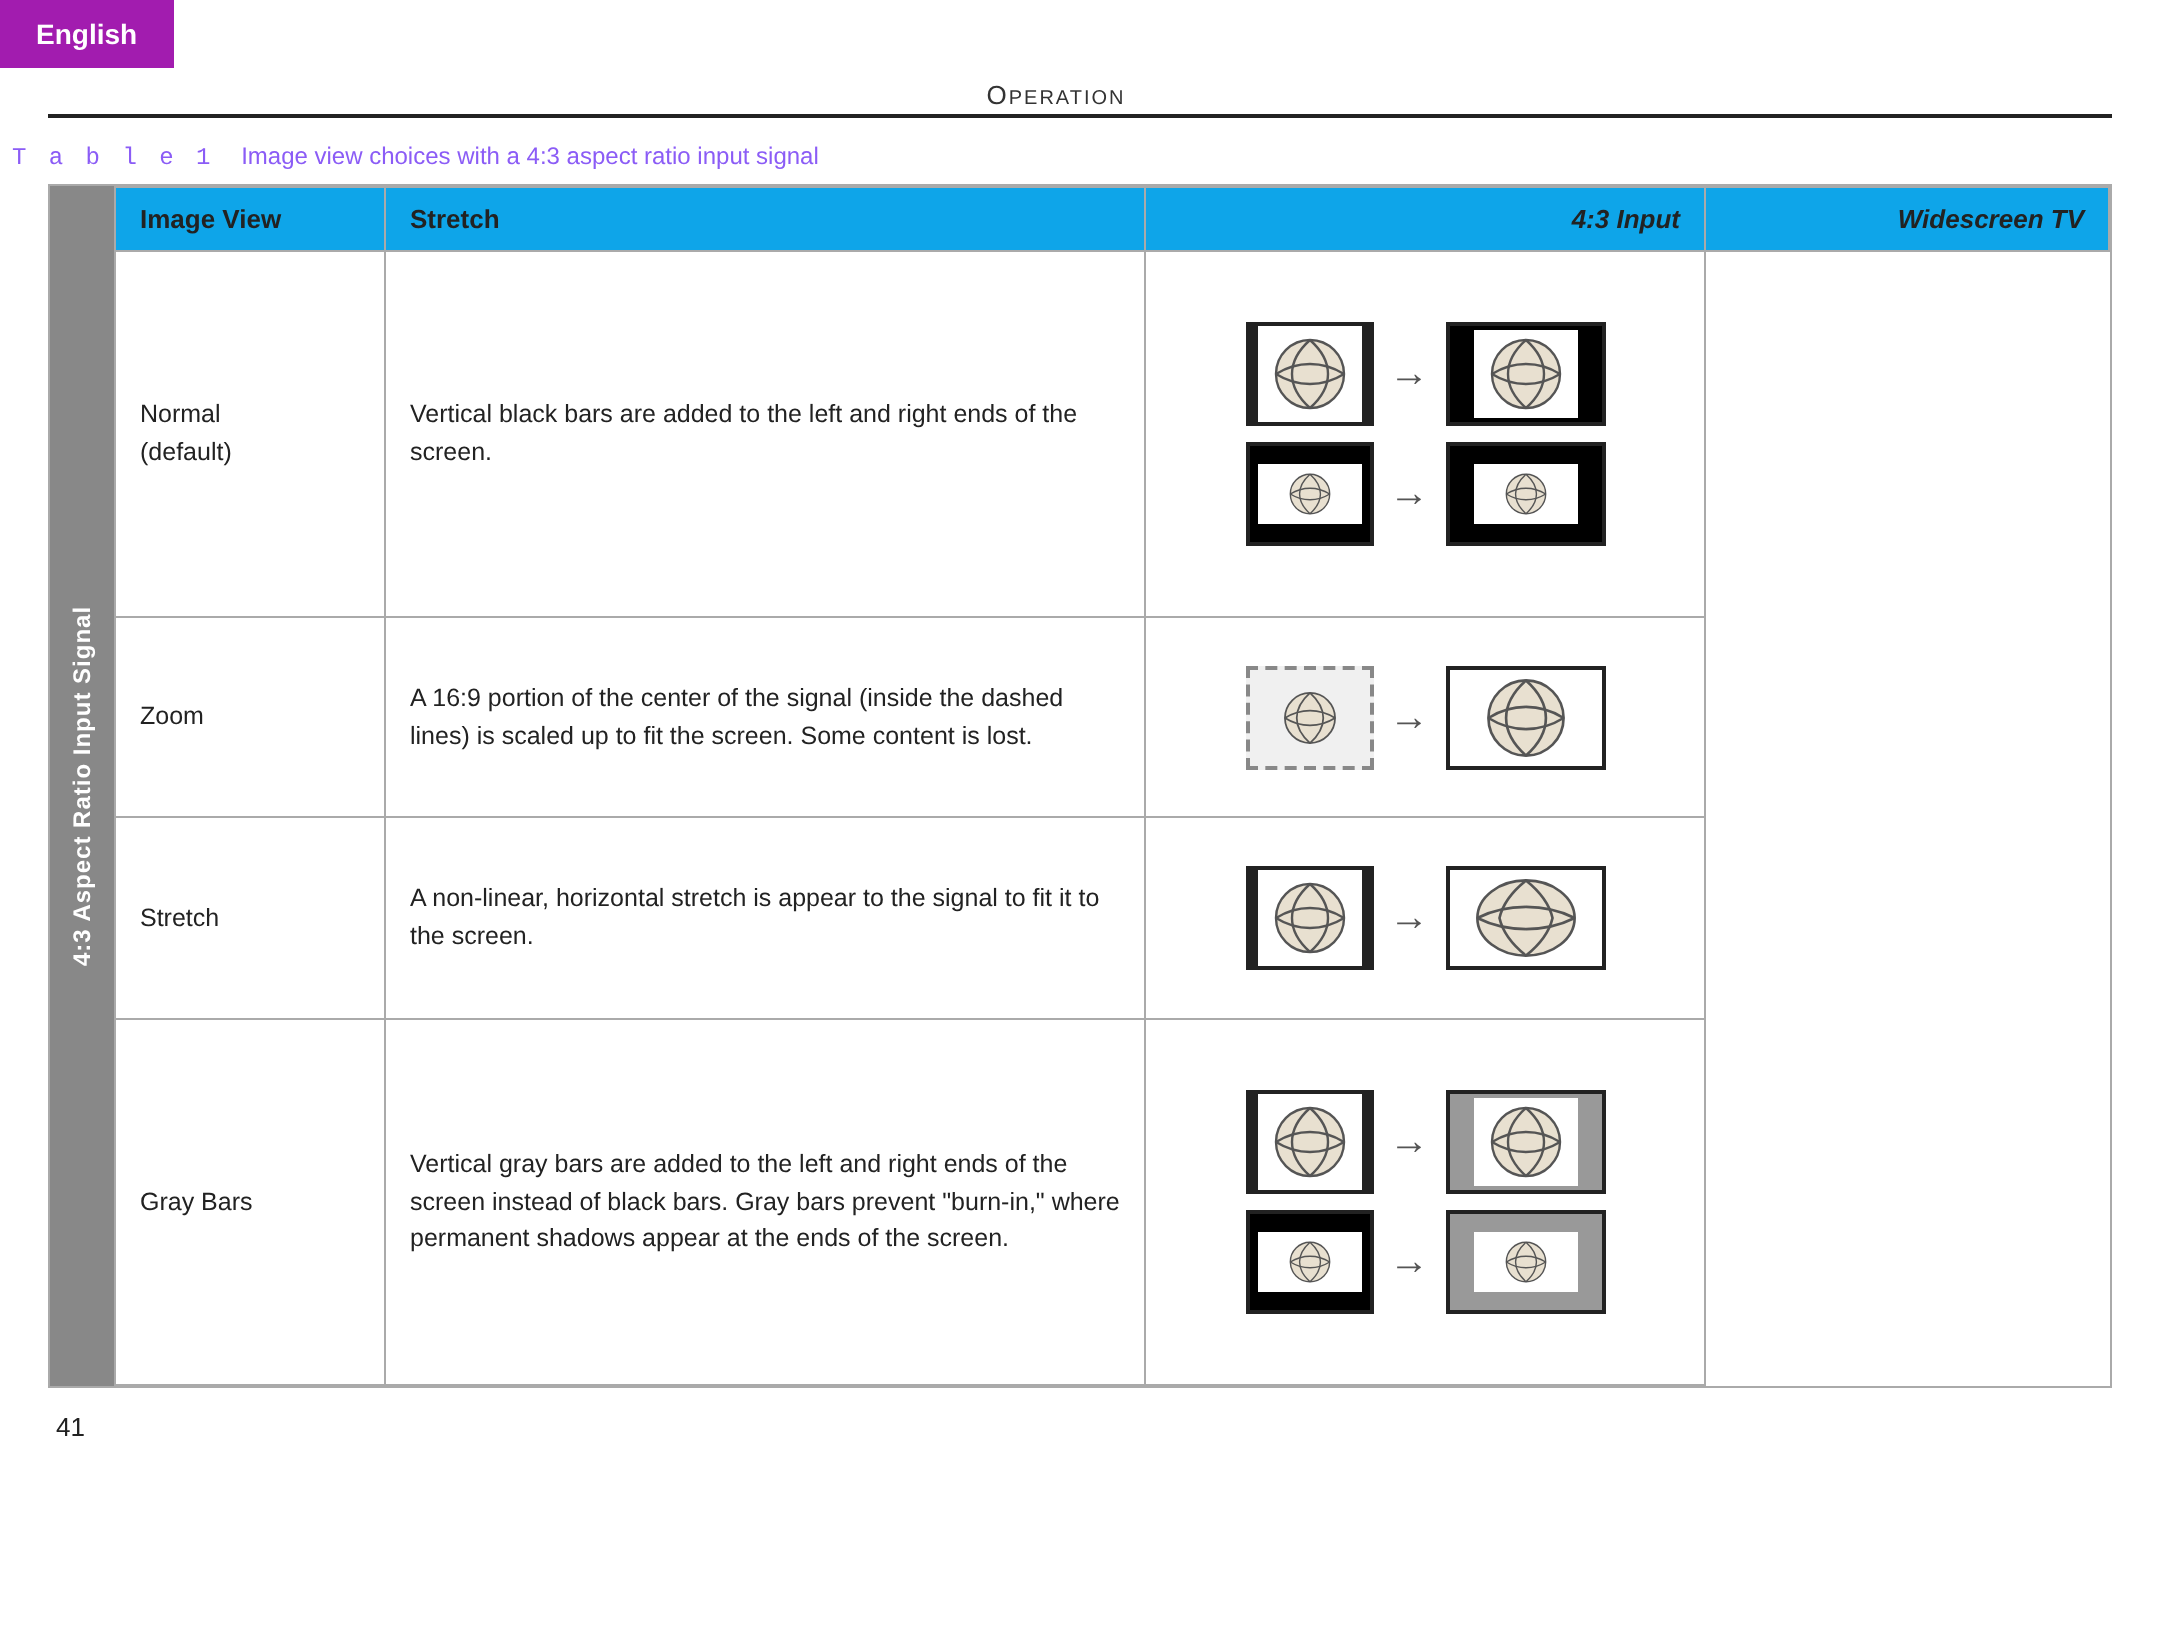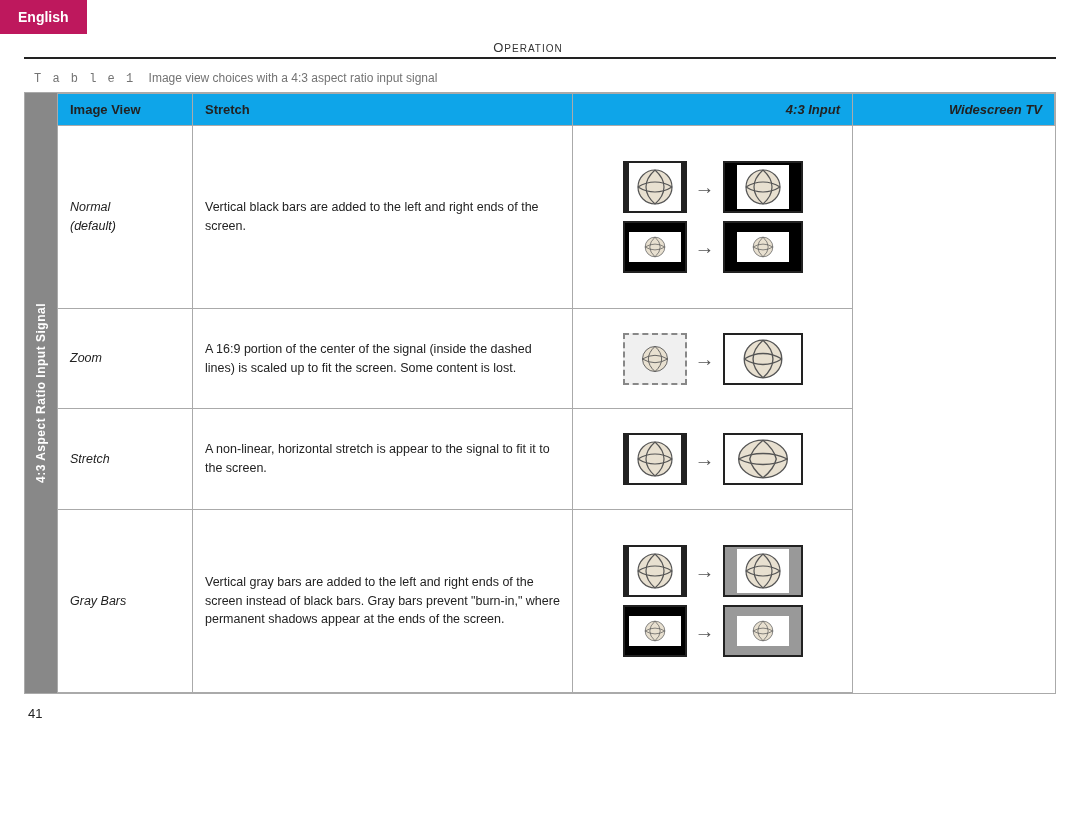--- a/index.html
+++ b/index.html
@@ -14,21 +14,21 @@
     }
 
     
     .top-bar {
       background: #fff;
       height: 34px;
       display: flex;
       align-items: stretch;
     }
     .english-tab {
-      background: #be185d;
+      background: #a21caf;
       color: #fff;
       padding: 0 18px;
       display: flex;
       align-items: center;
       font-size: 14px;
       font-weight: bold;
     }
 
     
     .operation-header {
@@ -41,23 +41,23 @@
       letter-spacing: 1px;
       color: #333;
     }
     .operation-header span {
       font-variant: small-caps;
       font-size: 13px;
     }
 
     
     .table-caption {
-      margin: 12px 24px 6px 34px;
+      margin: 12px 24px 6px 6px;
       font-size: 12px;
-      color: #737373;
+      color: #8b5cf6;
     }
     .table-caption .table-num {
       font-family: 'Courier New', monospace;
       letter-spacing: 2px;
     }
 
     
     .main-table-wrap {
       margin: 0 24px;
       border: 1px solid #aaa;
@@ -99,21 +99,20 @@
     .main-table td {
       border: 1px solid #aaa;
       padding: 10px 12px;
       vertical-align: middle;
       font-size: 12.5px;
       line-height: 1.5;
     }
     .main-table td.image-view-cell {
       width: 135px;
       vertical-align: middle;
-      font-style: italic;
     }
     .main-table td.effect-cell {
       width: 380px;
       vertical-align: middle;
     }
     .main-table td.visuals-cell {
       width: 280px;
       vertical-align: middle;
     }
 

